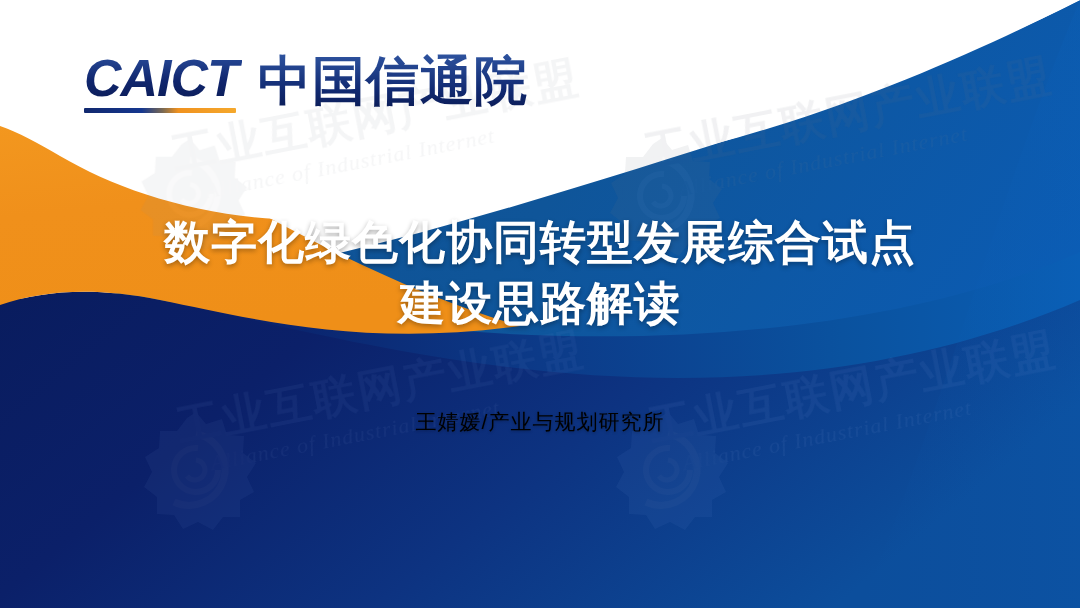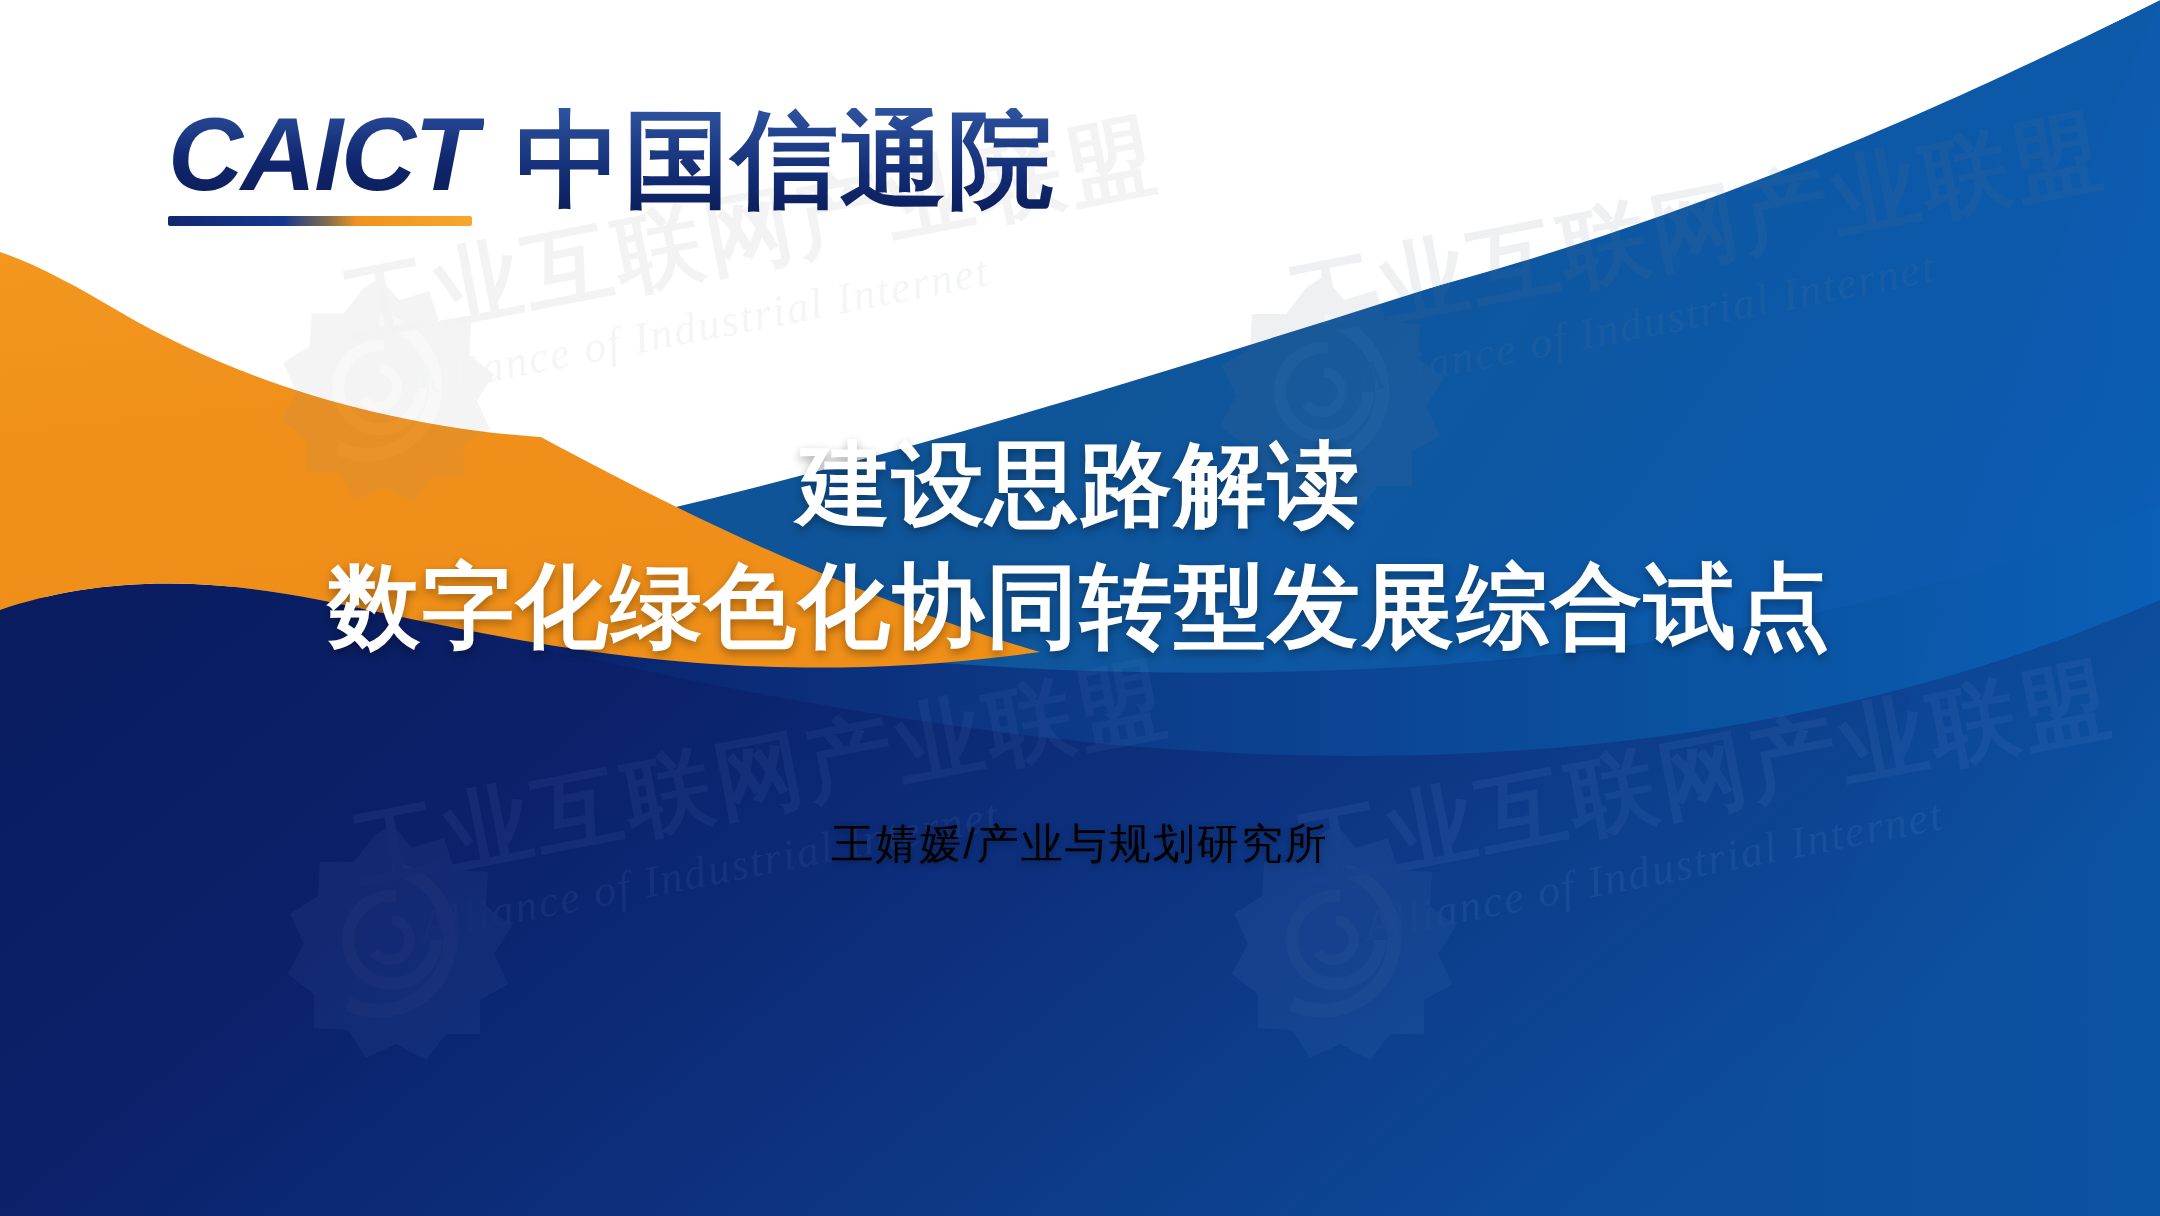--- a/index.html
+++ b/index.html
@@ -255,21 +255,21 @@
 
   <div id="logo-block">
     <div class="logo-mark">
       <span class="logo-word">CAICT</span>
       <span class="logo-rule"></span>
     </div>
     <div class="logo-cn">中国信通院</div>
   </div>
 
   <div id="title-block">
+    <div class="title-line">数字化绿色化协同转型发展综合试点</div>
     <div class="title-line">建设思路解读</div>
-    <div class="title-line">数字化绿色化协同转型发展综合试点</div>
   </div>
 
   <div id="author-block">
     <span class="author-text">王婧媛/产业与规划研究所</span>
   </div>
 
 </div>
 
 </body></html>

